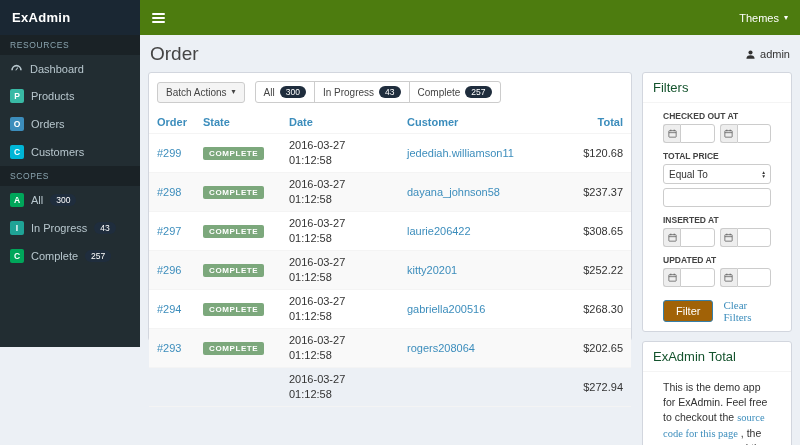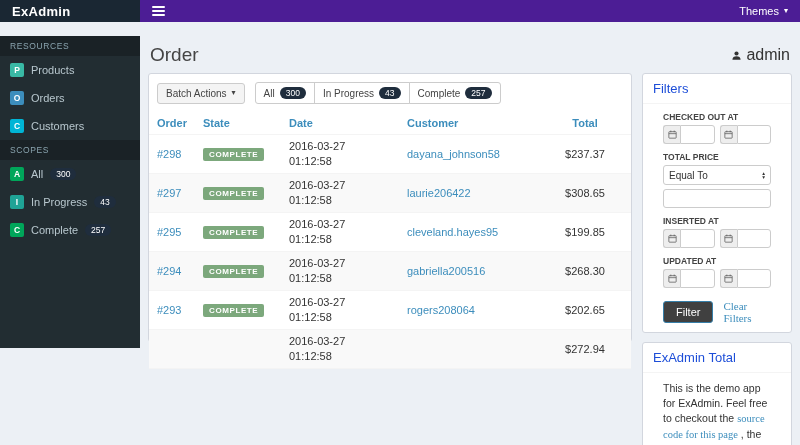--- a/index.html
+++ b/index.html
@@ -2,50 +2,50 @@
 <html><head>
 <meta charset="utf-8">
 <style>
   * { box-sizing: border-box; margin: 0; padding: 0; }
   html, body { width: 800px; height: 445px; }
   body {
     font-family: "Liberation Sans", "DejaVu Sans", sans-serif;
     background: #ecf0f5; color: #333; font-size: 11px; overflow: hidden;
   }
   
-  .topbar { height: 22px; display: flex; background: #4c1d95; }
+  .topbar { height: 35px; display: flex; background: #4d7c0f; }
   .brand { width: 140px; background: #1a2733; color: #fff; font-weight: bold;
     font-size: 13px; display: flex; align-items: center; padding-left: 12px; letter-spacing: .3px; cursor: pointer; }
   .hamburger { width: 36px; display: flex; flex-direction: column; justify-content: center;
     align-items: center; gap: 2px; cursor: pointer; }
   .hamburger i { display: block; width: 13px; height: 2px; background: #fff; border-radius: 1px; }
   .topbar-spacer { flex: 1; }
   .themes { color: #fff; font-size: 11px; display: flex; align-items: center; gap: 5px;
     padding: 0 12px; cursor: pointer; }
   .caret { font-size: 8px; line-height: 1; }
   
-  .layout { display: flex; height: 312px; margin-top: 14px; }
+  .layout { display: flex; height: 312px; }
   .sidebar { width: 140px; background: #222d32; flex-shrink: 0; }
   .side-section-header { background: #1a2226; color: #8aa4af; font-size: 8.5px;
     letter-spacing: .6px; padding: 5px 10px; }
   .side-item { display: flex; align-items: center; gap: 7px; padding: 7px 10px;
     color: #b8c7ce; cursor: pointer; font-size: 11px; }
   .abbr { width: 14px; height: 14px; border-radius: 2px; color: #fff; font-size: 8.5px;
     font-weight: bold; display: flex; align-items: center; justify-content: center; flex-shrink: 0; }
   .abbr.teal { background: #39b9a5; } .abbr.blue { background: #3c8dbc; }
   .abbr.cyan { background: #00b5d6; } .abbr.green { background: #00a65a; }
   .abbr.dteal { background: #1fa396; }
   .count-pill { background: #1f2d3d; color: #fff; font-size: 8.5px; padding: 1px 6px;
     border-radius: 8px; }
   
   .content { flex: 1; display: flex; flex-direction: column; padding: 0 8px; min-width: 0; }
   .content-header { display: flex; align-items: center; justify-content: space-between;
     padding: 8px 2px 7px; }
   .page-title { font-size: 19px; font-weight: normal; color: #444; }
-  .user-box { display: flex; align-items: center; gap: 4px; font-size: 16px; cursor: pointer; }
+  .user-box { display: flex; align-items: center; gap: 4px; font-size: 11px; cursor: pointer; }
   .content-body { display: flex; gap: 10px; min-height: 0; flex: 1; }
   .card { background: #fff; border: 1px solid #d2d6de; border-radius: 3px; }
   .main-card { flex: 1; min-width: 0; display: flex; flex-direction: column; margin-bottom: 6px; }
   .side-col { width: 150px; flex-shrink: 0; display: flex; flex-direction: column; gap: 9px; margin-bottom: 6px; }
   
   .toolbar { display: flex; align-items: center; gap: 10px; padding: 8px; }
   .btn { background: #fff; border: 1px solid #ccc; border-radius: 3px; font-size: 10px;
     color: #444; padding: 4px 8px; display: inline-flex; align-items: center; gap: 5px;
     cursor: pointer; font-family: inherit; white-space: nowrap; text-align: center; }
   .batch-btn { background: #f4f4f4; }
@@ -56,41 +56,41 @@
   .tab-count { background: #1f2d3d; color: #fff; border-radius: 8px; font-size: 8.5px; padding: 1px 6px; }
   
   table.orders { width: 100%; border-collapse: collapse; font-size: 11px; }
   .orders th { text-align: left; color: #3c8dbc; font-weight: bold; padding: 5px 8px;
     border-bottom: 1px solid #f4f4f4; cursor: pointer; }
   .orders td { padding: 4px 8px; border-bottom: 1px solid #f4f4f4; line-height: 15px; }
   .orders tbody tr:nth-child(even) { background: #f9f9f9; }
   .orders a { color: #3c8dbc; text-decoration: none; cursor: pointer; }
   .status { background: #7ca87c; color: #fff; font-size: 8px; font-weight: bold;
     letter-spacing: .6px; padding: 2px 6px; border-radius: 2px; white-space: nowrap; }
-  th.col-total, td.col-total { text-align: center; padding-right: 22px; }
+  th.col-total, td.col-total { text-align: right; padding-right: 8px; }
   .link { color: #3c8dbc; text-decoration: none; cursor: pointer; font-family: Liberation Serif, serif; }
   
-  .card-header { padding: 7px 10px; border-bottom: 1px solid #f4f4f4; font-size: 13px; color: #1d4ed8; }
+  .card-header { padding: 7px 10px; border-bottom: 1px solid #f4f4f4; font-size: 13px; color: #14532d; }
   .card-body { padding: 8px 20px; }
   .filter-label { display: block; font-size: 8.5px; font-weight: bold; color: #444; margin: 8px 0 3px; }
   .filter-label.first { margin-top: 0; }
   .range-row { display: flex; gap: 5px; }
   .input-group { display: flex; flex: 1; min-width: 0; }
   .addon { width: 17px; background: #eee; border: 1px solid #ccc; border-right: none;
     border-radius: 3px 0 0 3px; display: flex; align-items: center; justify-content: center; flex-shrink: 0; }
   .input-group input { flex: 1; min-width: 0; border: 1px solid #ccc; border-radius: 0 3px 3px 0;
     height: 19px; font-size: 10px; padding: 0 3px; font-family: inherit; }
   .fake-select { border: 1px solid #ccc; border-radius: 3px; height: 20px; display: flex;
     align-items: center; justify-content: space-between; padding: 0 5px; font-size: 10px;
     background: #fff; cursor: pointer; margin-bottom: 4px; }
   .stepper { display: flex; flex-direction: column; line-height: 4.5px; font-size: 5.5px; color: #333; }
   .full-input { width: 100%; border: 1px solid #ccc; border-radius: 3px; height: 19px;
     font-size: 10px; padding: 0 4px; font-family: inherit; }
   .filter-actions { display: flex; align-items: center; gap: 10px; margin-top: 12px; }
-  .btn-primary { background: #404040; border: 1px solid #367fa9; color: #fff; border-radius: 3px;
+  .btn-primary { background: #a16207; border: 1px solid #367fa9; color: #fff; border-radius: 3px;
     padding: 4px 12px; font-size: 11px; cursor: pointer; font-family: inherit; }
   .demo-text { font-size: 10.5px; line-height: 1.45; color: #333; }
 </style>
 </head>
 <body>
 
 <div class="topbar">
   <div class="brand">ExAdmin</div>
   <div class="hamburger">
     <i></i>
@@ -102,20 +102,29 @@
     <span>Themes</span>
     <span class="caret">▾</span>
   </div>
 </div>
 
 <div class="layout">
 
   <aside class="sidebar">
     <div class="side-section-header">RESOURCES</div>
 
+    <div class="side-item">
+      <span style="display:flex;">
+        <svg width="13" height="13" viewBox="0 0 16 16" fill="#b8c7ce">
+            <path d="M8 3.5a6.5 6.5 0 0 0-6.5 6.5h2a4.5 4.5 0 0 1 9 0h2A6.5 6.5 0 0 0 8 3.5z"></path>
+            <rect x="7.4" y="6.2" width="1.2" height="4.5" rx=".6" transform="rotate(38 8 9)"></rect>
+          </svg>
+      </span>
+      <span>Dashboard</span>
+    </div>
 
     <div class="side-item">
       <span class="abbr teal">P</span>
       <span>Products</span>
     </div>
 
     <div class="side-item">
       <span class="abbr blue">O</span>
       <span>Orders</span>
     </div>
@@ -189,39 +198,46 @@
             <tr>
               <th style="width:46px;">Order</th>
               <th style="width:86px;">State</th>
               <th style="width:118px;">Date</th>
               <th>Customer</th>
               <th class="col-total" style="width:78px;">Total</th>
             </tr>
           </thead>
           <tbody>
               <tr>
+                <td><a>#299</a></td>
+                <td><span class="status">COMPLETE</span></td>
+                <td>2016-03-27 01:12:58</td>
+                <td><a>jedediah.williamson11</a></td>
+                <td class="col-total">$120.68</td>
+              </tr>
+              <tr>
                 <td><a>#298</a></td>
                 <td><span class="status">COMPLETE</span></td>
                 <td>2016-03-27 01:12:58</td>
                 <td><a>dayana_johnson58</a></td>
                 <td class="col-total">$237.37</td>
               </tr>
               <tr>
                 <td><a>#297</a></td>
                 <td><span class="status">COMPLETE</span></td>
                 <td>2016-03-27 01:12:58</td>
                 <td><a>laurie206422</a></td>
                 <td class="col-total">$308.65</td>
               </tr>
               <tr>
-                <td><a>#295</a></td>
-                <td><span class="status">COMPLETE</span></td>
-                <td>2016-03-27 01:12:58</td>
-                <td><a>cleveland.hayes95</a></td>
-                <td class="col-total">$199.85</td>
+                <td><a>#296</a></td>
+                <td><span class="status">COMPLETE</span></td>
+                <td>2016-03-27 01:12:58</td>
+                <td><a>kitty20201</a></td>
+                <td class="col-total">$252.22</td>
               </tr>
               <tr>
                 <td><a>#294</a></td>
                 <td><span class="status">COMPLETE</span></td>
                 <td>2016-03-27 01:12:58</td>
                 <td><a>gabriella200516</a></td>
                 <td class="col-total">$268.30</td>
               </tr>
               <tr>
                 <td><a>#293</a></td>

